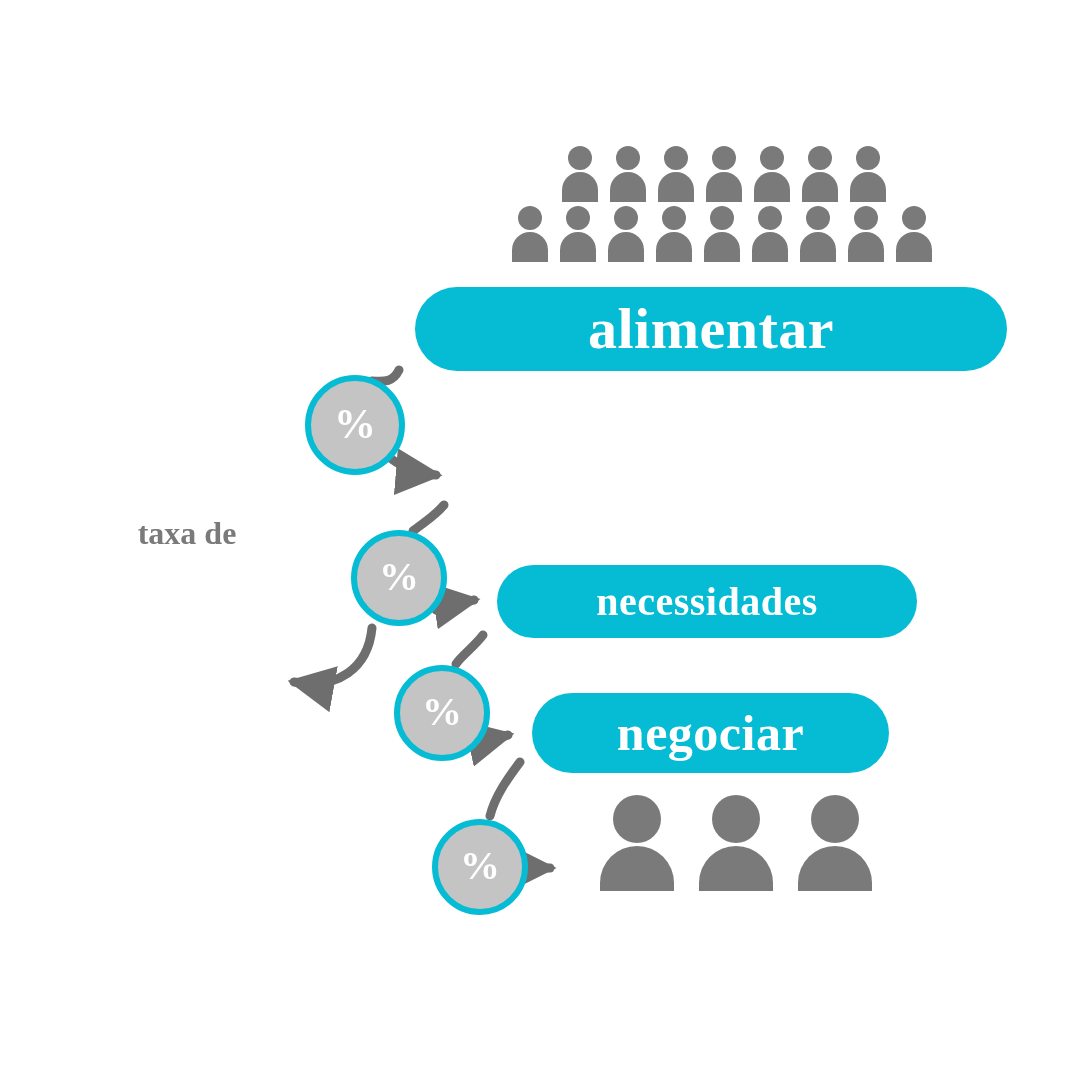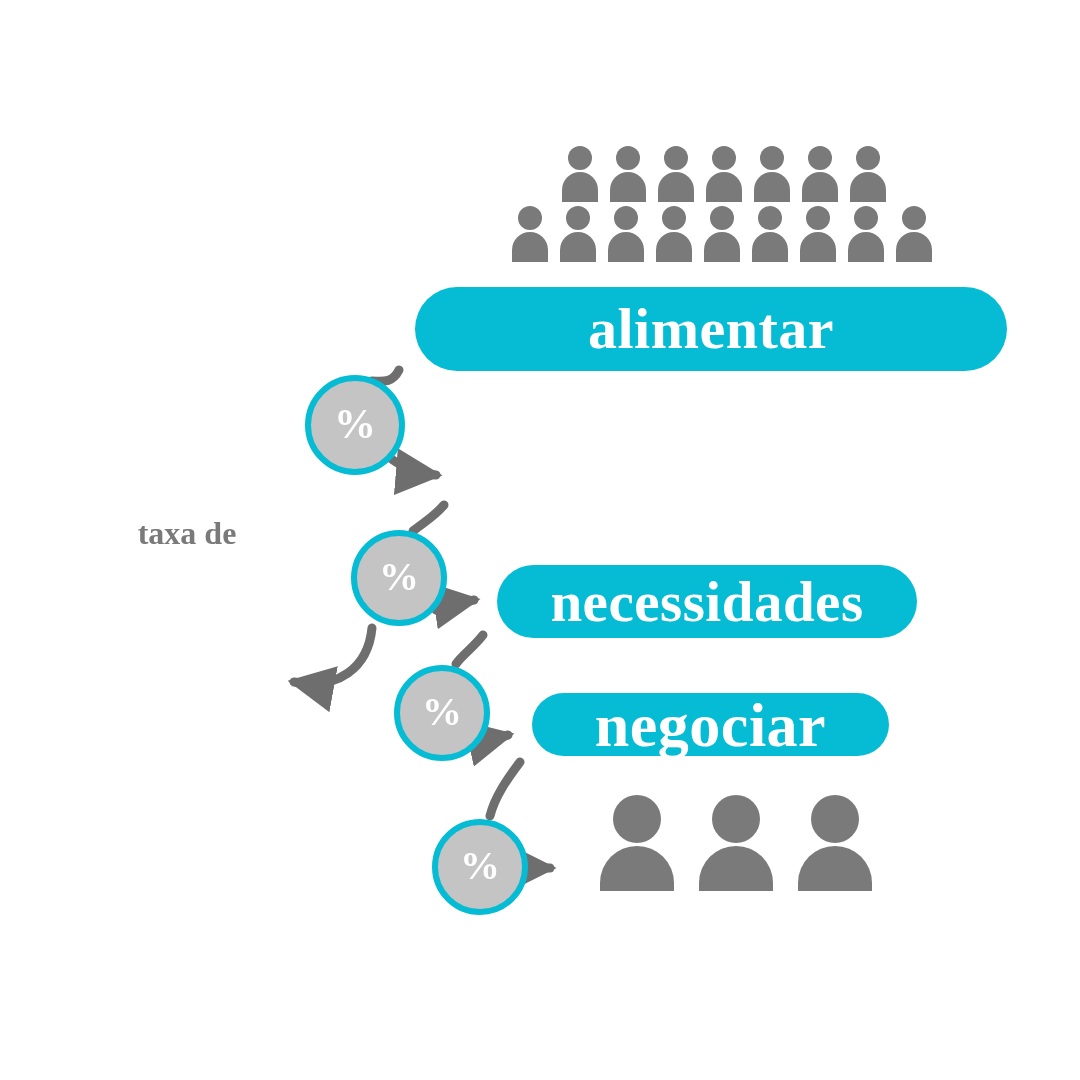--- a/index.html
+++ b/index.html
@@ -198,25 +198,25 @@
       <span class="head" style="left:6px; top:0; width:24px; height:24px;"></span>
       <span class="body" style="left:0; top:26px; width:36px; height:30px; border-radius:18px 18px 0 0;"></span>
     </div>
   </div>
 
   <div class="stage-bar" style="left:403px; top:287px; width:592px; height:84px; font-size:58px;">
     <span class="stage-label">alimentar</span>
   </div>
 
 
-  <div class="stage-bar" style="left:485px; top:565px; width:420px; height:73px; font-size:57px;">
+  <div class="stage-bar" style="left:485px; top:565px; width:420px; height:73px; font-size:40px;">
     <span class="stage-label">necessidades</span>
   </div>
 
-  <div class="stage-bar" style="left:520px; top:693px; width:357px; height:63px; font-size:62px;">
+  <div class="stage-bar" style="left:520px; top:693px; width:357px; height:80px; font-size:50px;">
     <span class="stage-label">negociar</span>
   </div>
 
   <div class="pct-circle" style="left:293px; top:375px; width:100px; height:100px; font-size:42px;">
     <span class="pct-text">%</span>
   </div>
 
   <div class="pct-circle" style="left:339px; top:530px; width:96px; height:96px; font-size:40px;">
     <span class="pct-text">%</span>
   </div>

